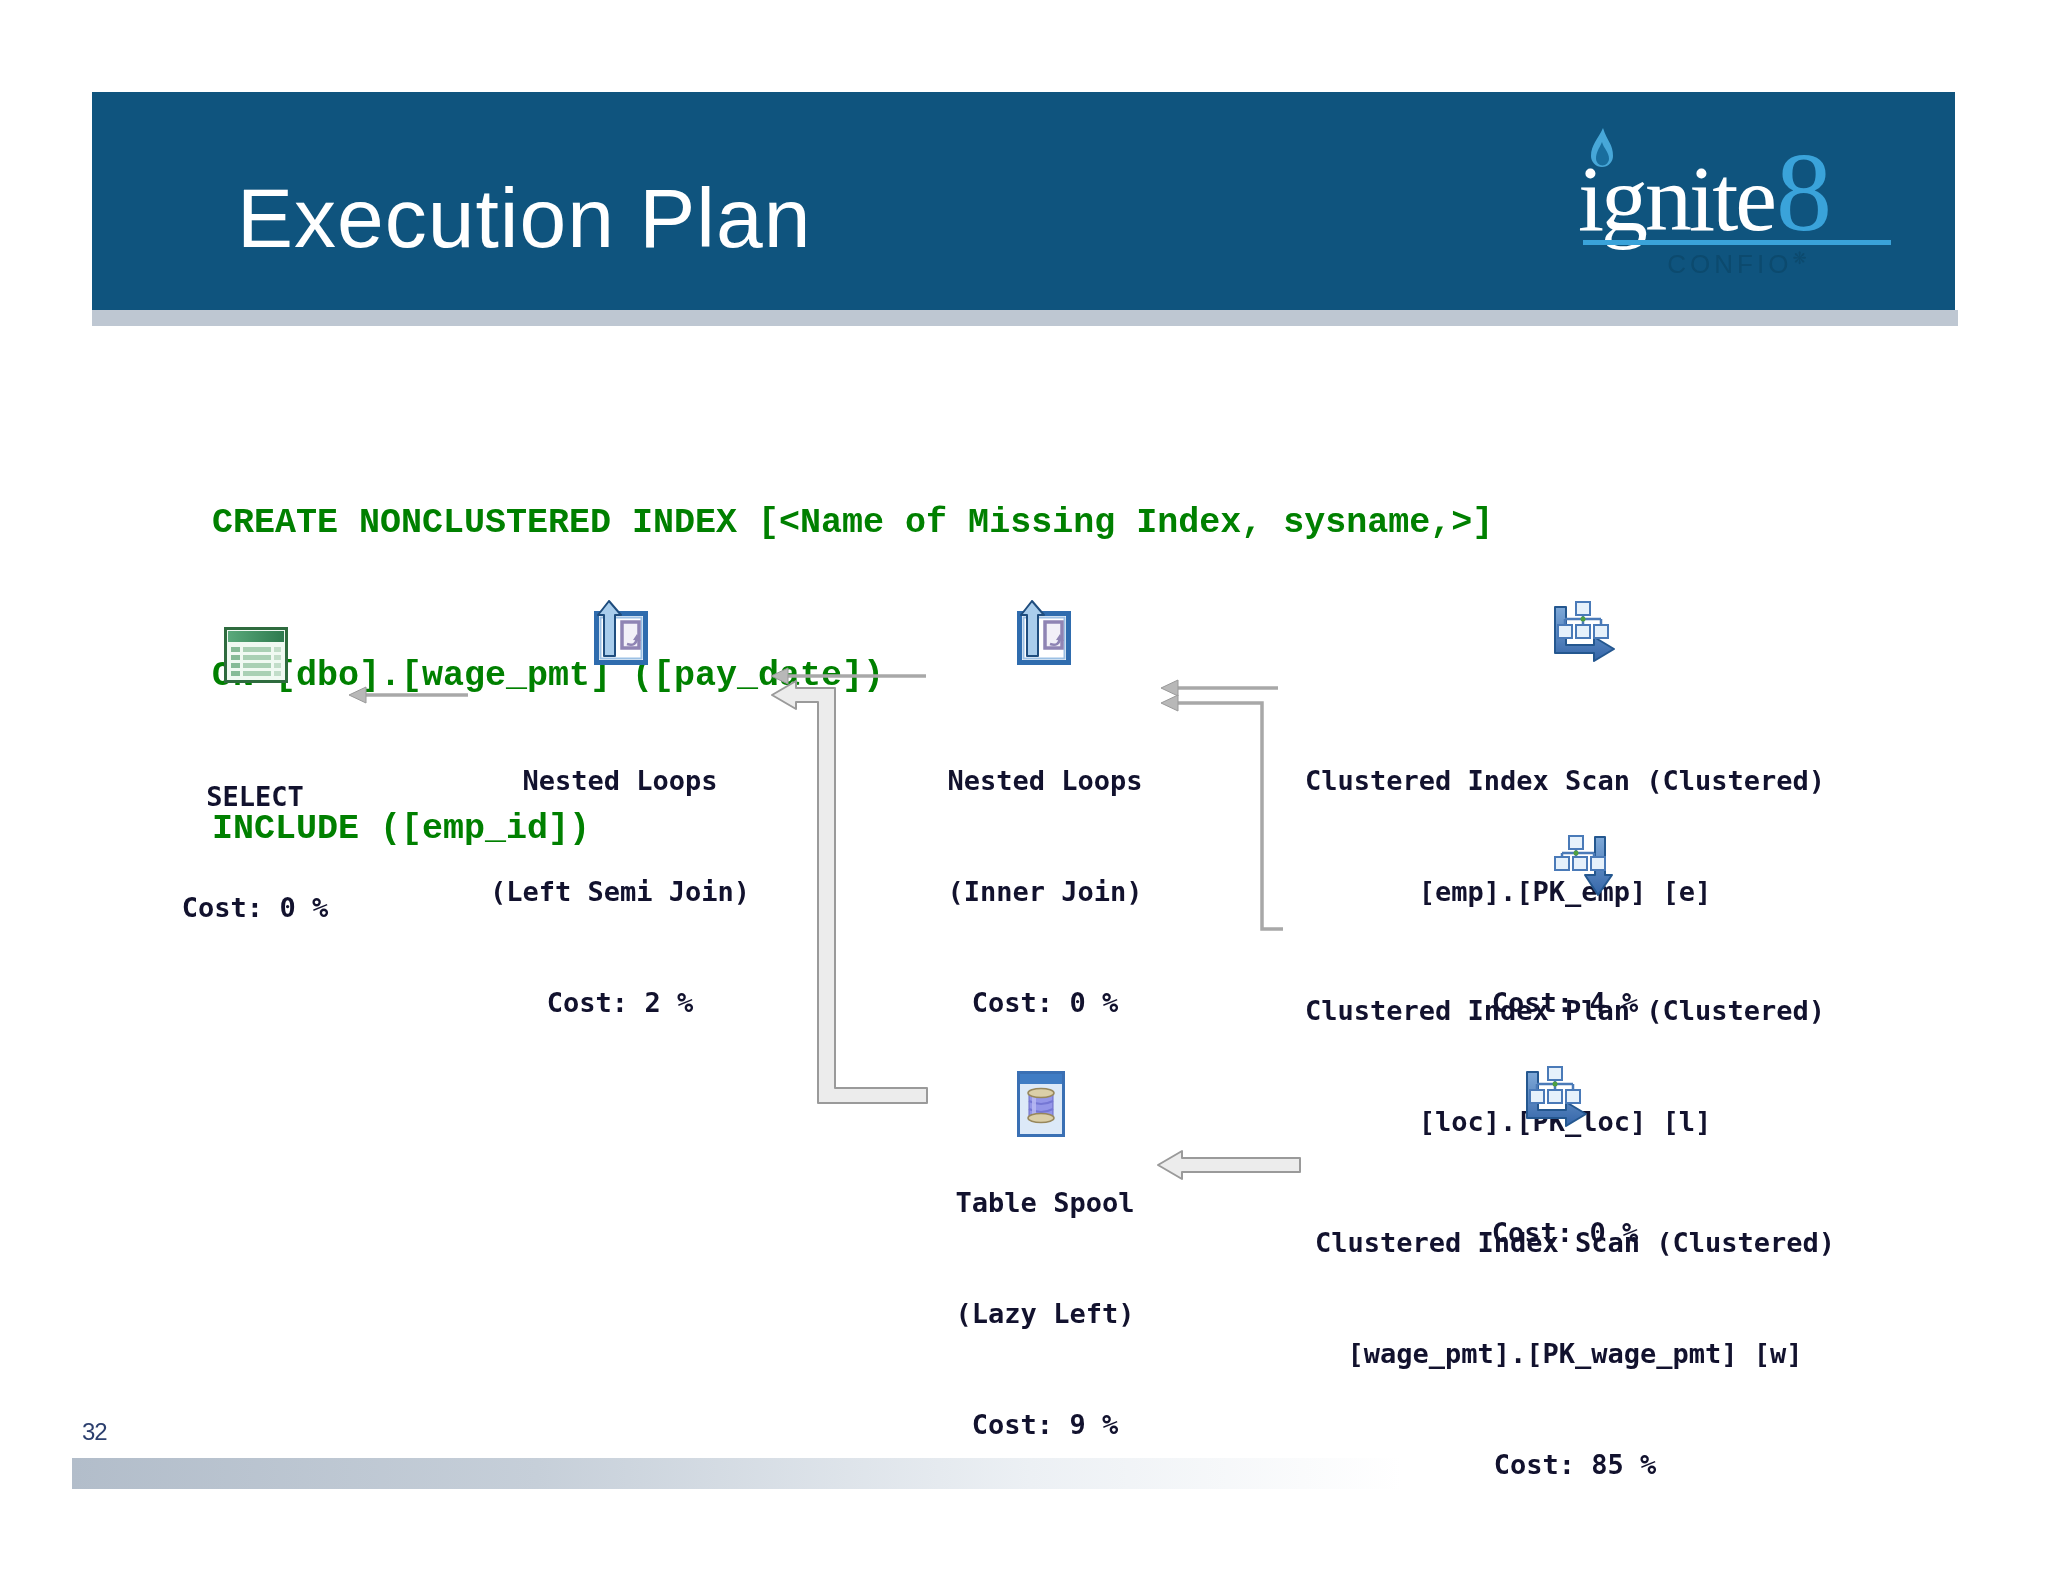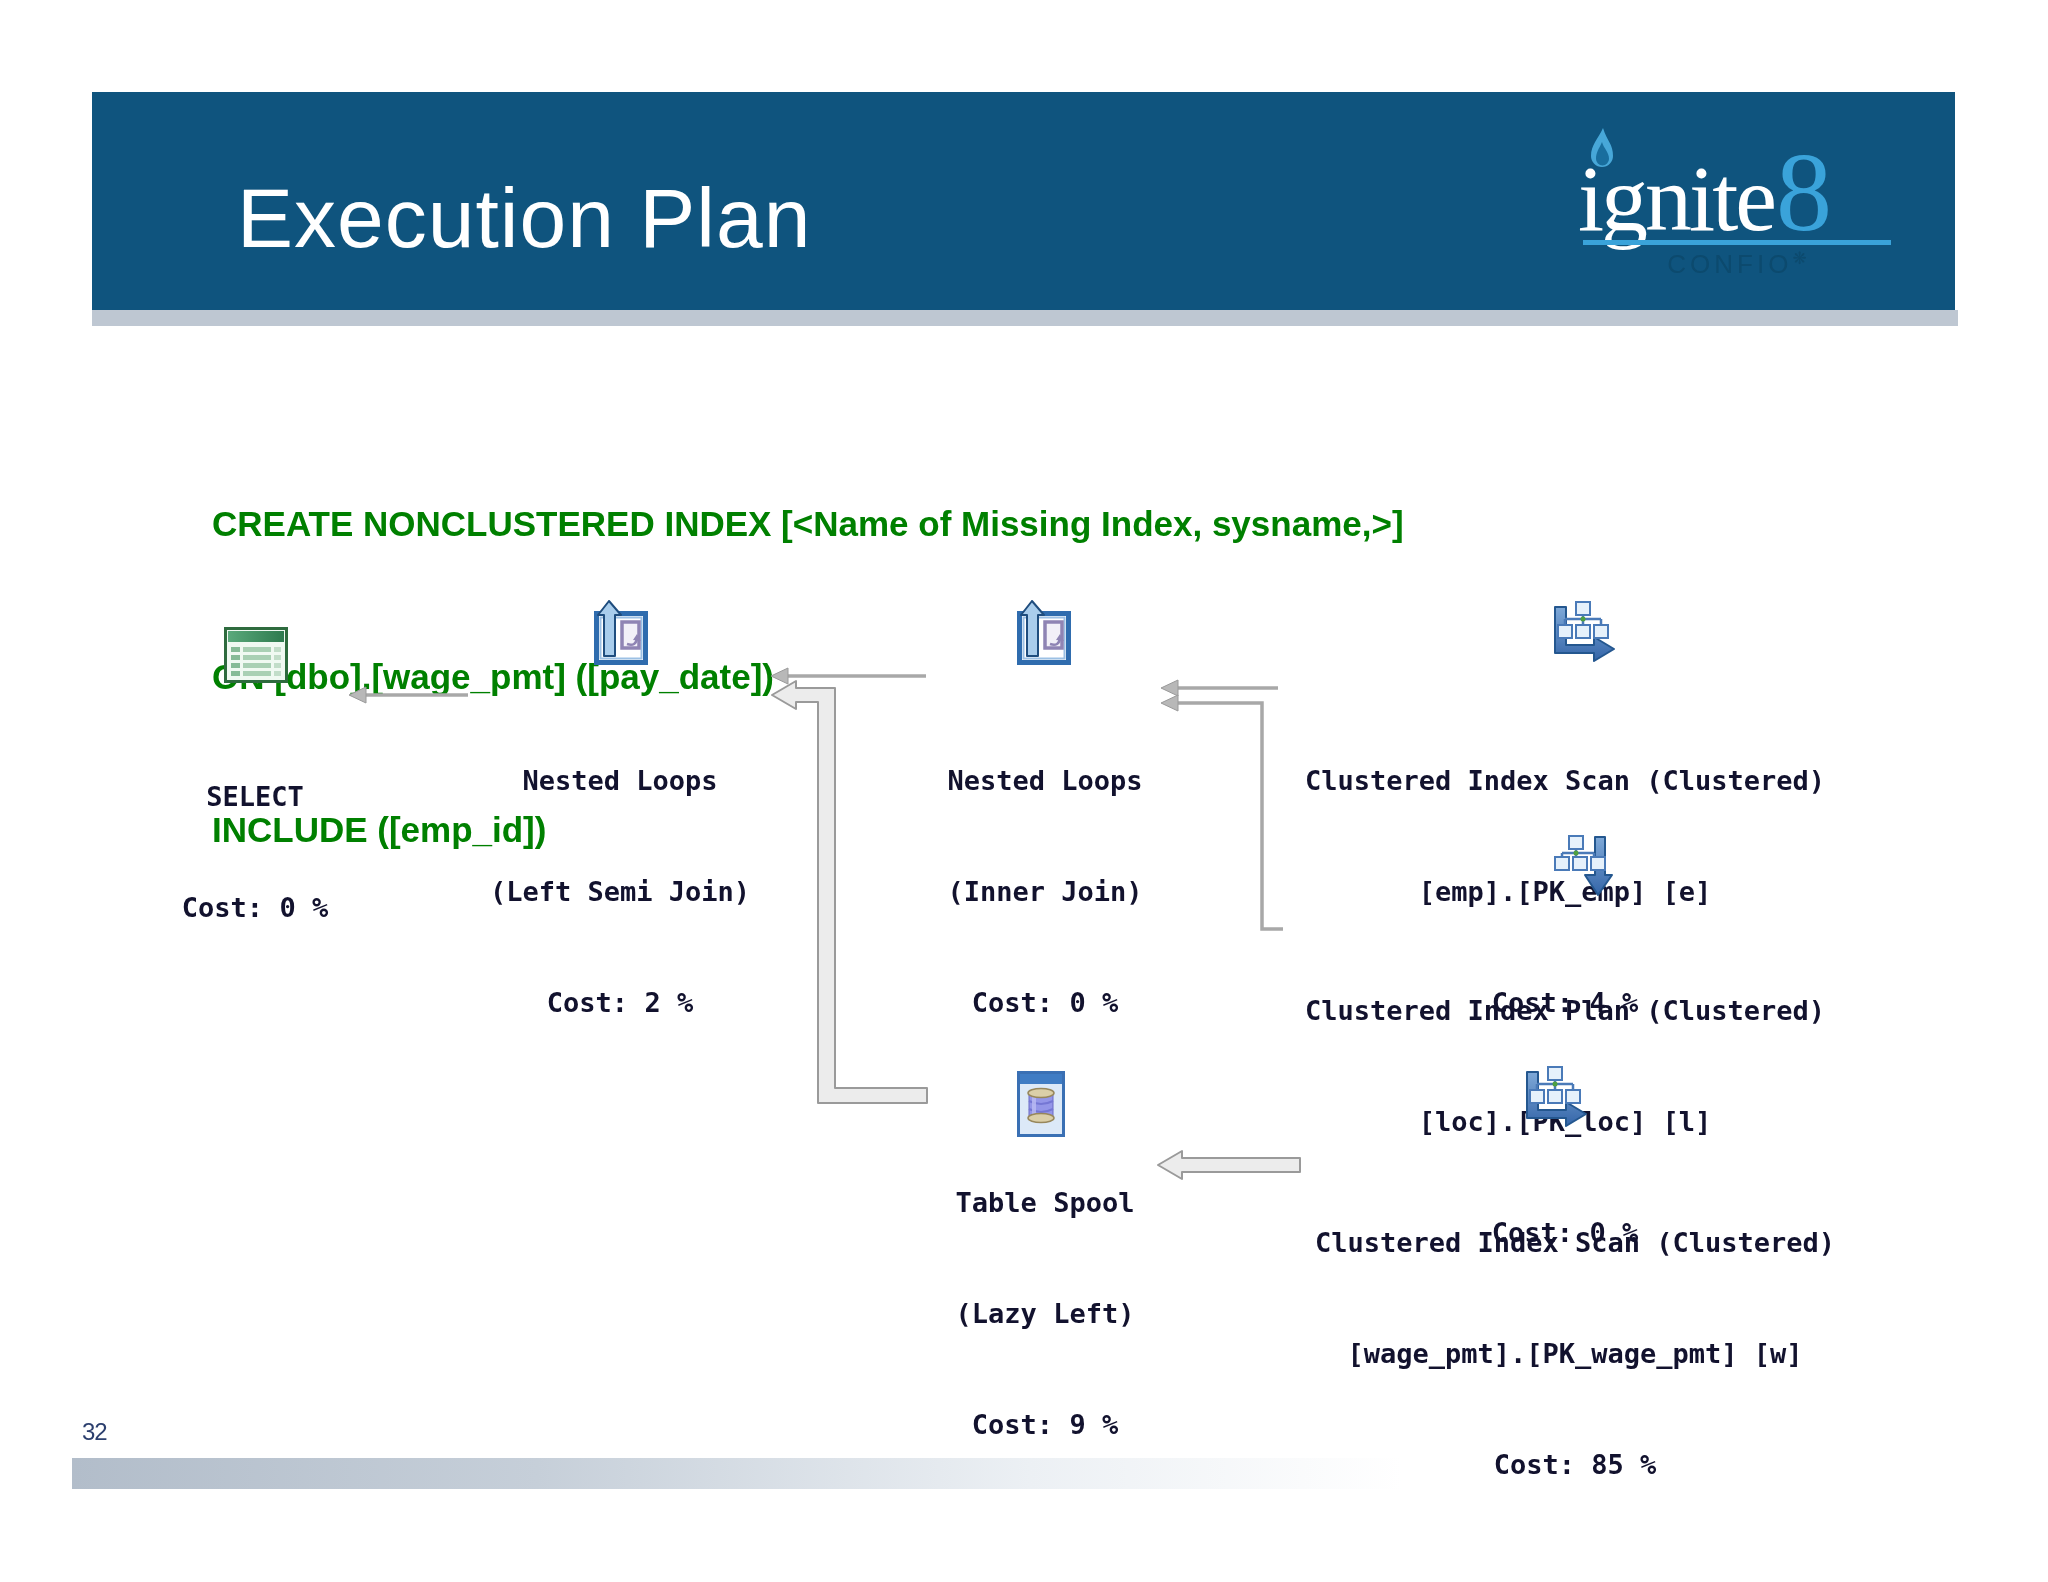--- a/index.html
+++ b/index.html
@@ -18,21 +18,21 @@
               font-family:Liberation Serif, serif;line-height:104px;letter-spacing:-3px;}
   .logo-brand .brand{font-size:94px;color:#ffffff;}
   .logo-brand .eight{font-size:112px;color:#3aa3da;margin-left:2px;}
   .logo-underline{position:absolute;left:1583px;top:240px;width:308px;height:5px;background:#3aa3da;}
   .logo-tagline{position:absolute;left:1583px;top:248px;width:308px;text-align:center;
                 font-size:26px;font-weight:normal;letter-spacing:4px;color:#0c4a6e;white-space:pre;}
   .logo-tagline .gear{font-size:17px;letter-spacing:0;vertical-align:9px;}
 
   
   .sql-block{position:absolute;left:212px;top:396px;color:#008000;
-             font-family:Liberation Sans, sans-serif;
+             font-family:Liberation Mono, monospace;
              font-weight:bold;font-size:35px;line-height:51px;white-space:pre;}
 
   
   .plan-label{position:absolute;text-align:center;color:#12122e;white-space:pre;
               font-family:"DejaVu Sans Mono","Liberation Mono",monospace;
               font-weight:bold;font-size:27px;line-height:37px;}
   .plan-icon{position:absolute;}
   .connectors{position:absolute;left:0;top:0;width:2048px;height:1582px;pointer-events:none;}
 
   

